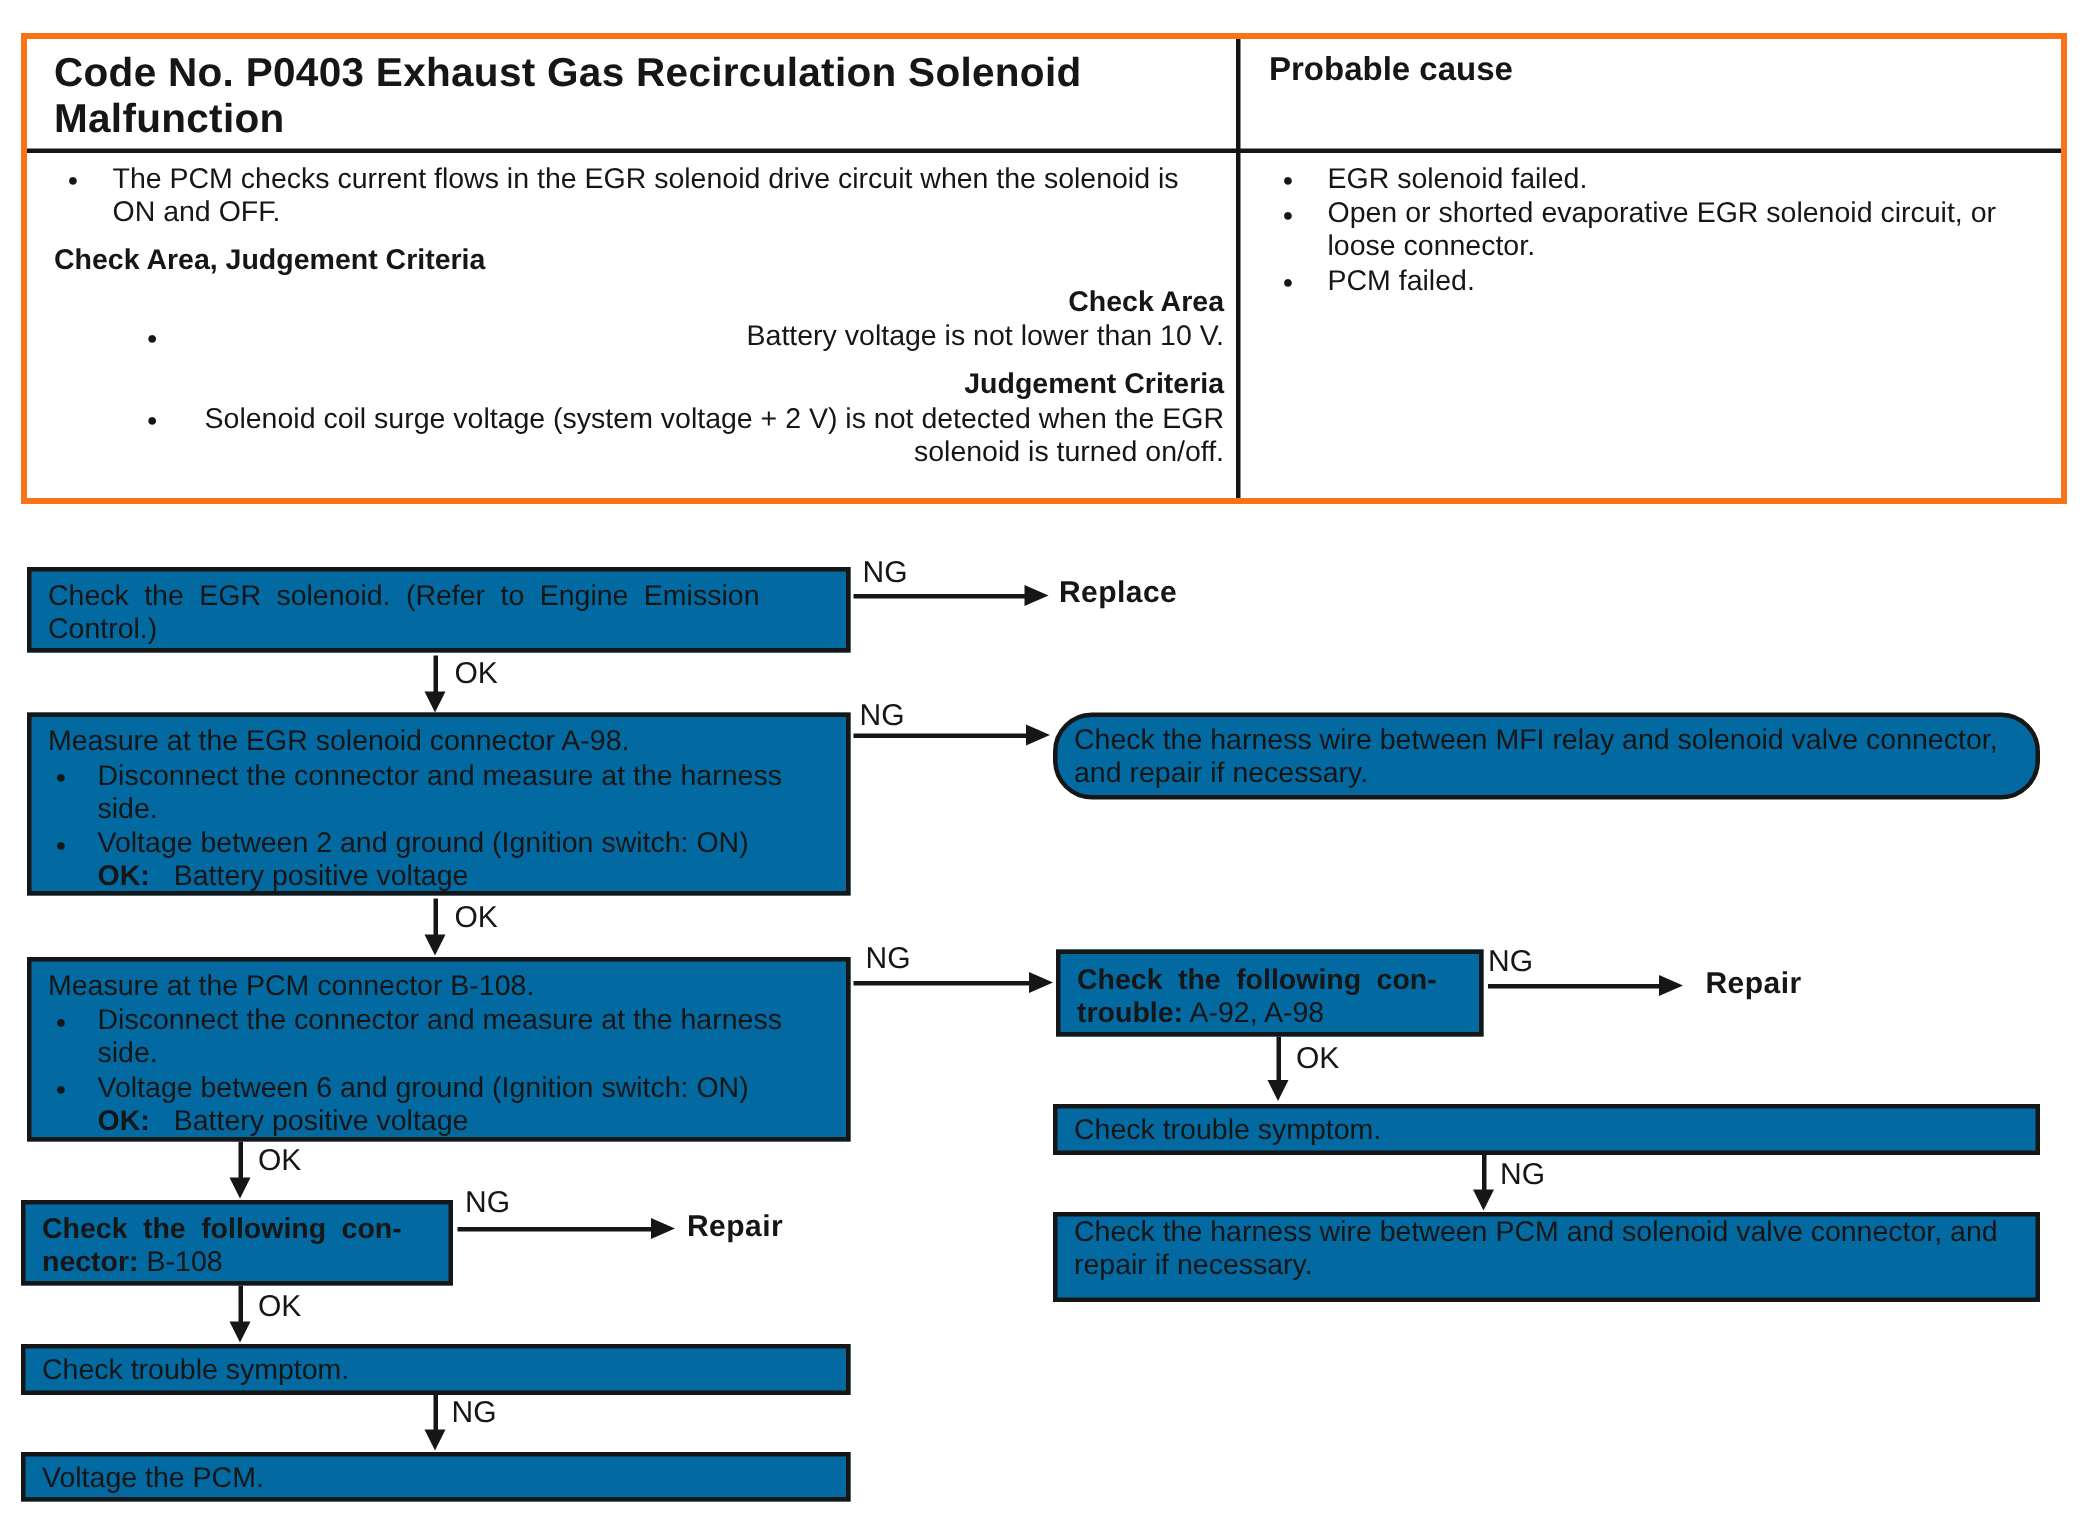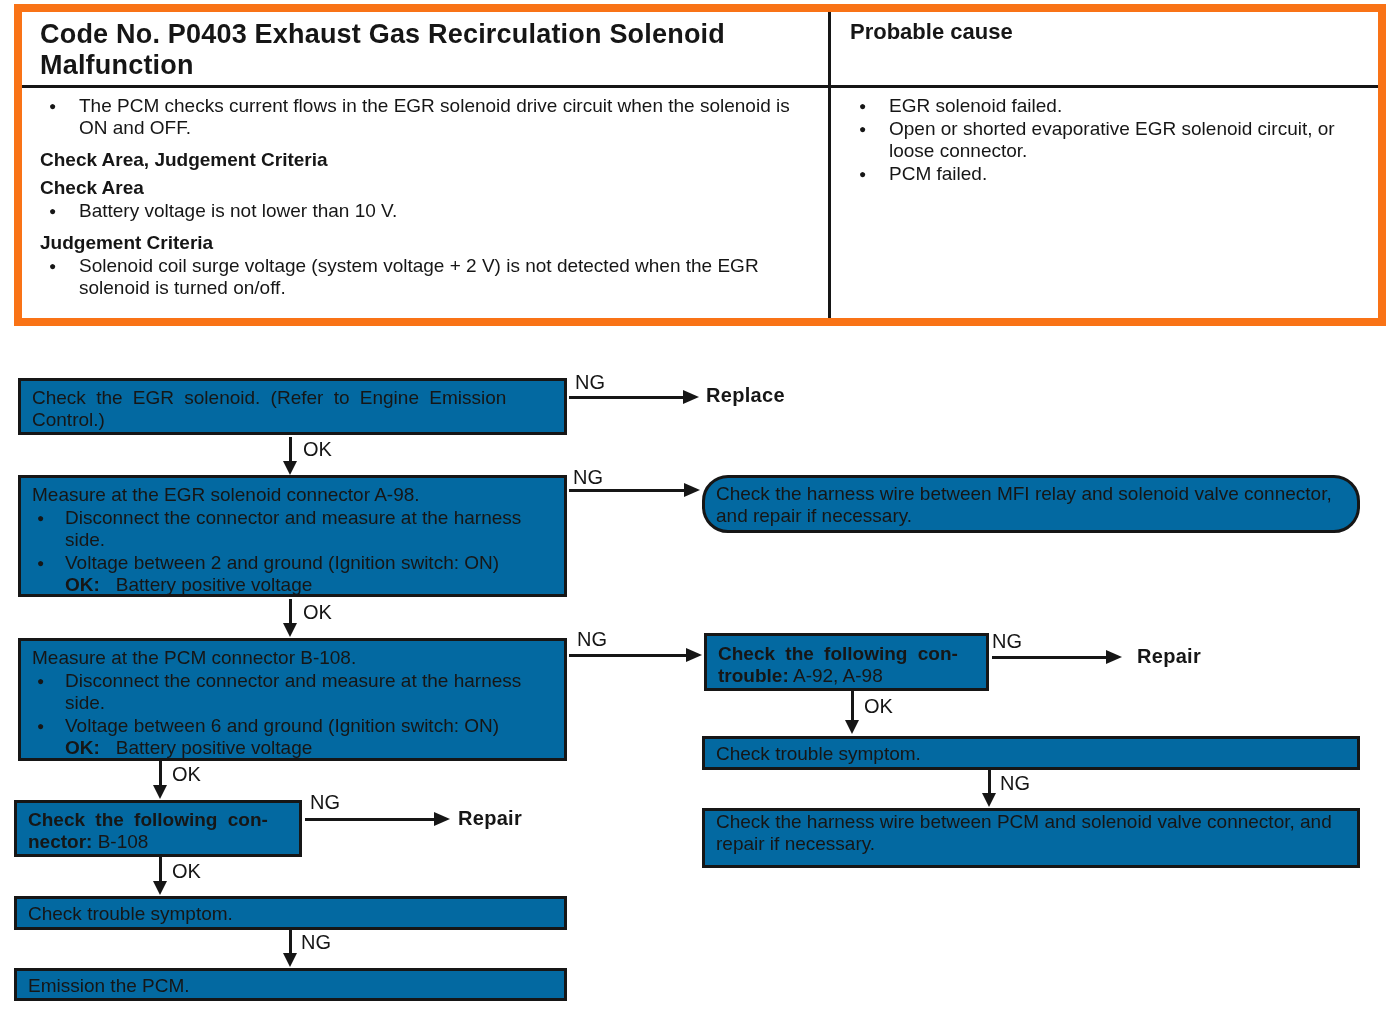--- a/index.html
+++ b/index.html
@@ -2,32 +2,32 @@
 <html><head>
 <meta charset="utf-8">
 <style>
   html,body{margin:0;padding:0;background:#f6f6f4;}
   .page{
     position:relative;width:1392px;height:1016px;background:#ffffff;
     font-family:"Liberation Sans","DejaVu Sans",sans-serif;color:#161616;
     overflow:hidden;
   }
   
-  .tbl{position:absolute;left:14px;top:4px;width:1356px;height:306px;border:8px solid #f97316;}
+  .tbl{position:absolute;left:14px;top:22px;width:1356px;height:306px;border:4px solid #f97316;}
   .tbl .vdiv{position:absolute;left:806px;top:0;width:3px;height:100%;background:#161616;}
   .tbl .hdr{position:absolute;left:0;top:0;width:100%;height:73px;border-bottom:3px solid #161616;}
   .hdr-left{position:absolute;left:18px;top:7px;width:770px;font-size:27px;font-weight:bold;line-height:31px;letter-spacing:.2px;}
   .hdr-right{position:absolute;left:828px;top:7px;width:520px;font-size:22px;font-weight:bold;}
   .cell{position:absolute;top:82px;font-size:19px;line-height:22px;}
   .cell-left{left:18px;width:780px;}
   .cell-right{left:828px;width:520px;}
   .h{font-weight:bold;}
   .mt10{margin-top:10px;}
   .mt6{margin-top:6px;}
-  .sub{}
+  .sub{margin-left:30px;text-align:right;}
   .bullet-row{display:flex;align-items:flex-start;margin-top:1px;}
   .bullet-row .dot{flex:0 0 30px;padding-left:9px;font-size:12px;line-height:22px;}
   .bullet-row .btxt{flex:1;}
   
   .fc-box{position:absolute;border:3px solid #161616;background:#0369a1;font-size:19px;line-height:22px;box-sizing:border-box;padding:6px 11px;}
   .fc-box .bullet-row .dot{flex:0 0 28px;padding-left:5px;}
   .okline b{margin-right:16px;text-align:right;}
   .ws{word-spacing:5px;}
   .lbl{position:absolute;font-size:20px;line-height:22px;}
   .lbl.b{font-weight:bold;letter-spacing:.3px;}
@@ -169,16 +169,16 @@
   <div class="vline arr" style="left:159px;top:857px;height:25px;"></div>
   <span class="lbl" style="left:172px;top:860px;">OK</span>
 
   <div class="fc-box" style="left:14px;top:896px;width:553px;height:34px;padding-top:4px;">
     <div>Check trouble symptom.</div>
   </div>
   <div class="vline arr" style="left:289px;top:930px;height:24px;"></div>
   <span class="lbl" style="left:301px;top:931px;">NG</span>
 
   <div class="fc-box" style="left:14px;top:968px;width:553px;height:33px;padding-top:4px;">
-    <div>Emission the PCM.</div>
+    <div>Voltage the PCM.</div>
   </div>
 
 </div>
 
 </body></html>

